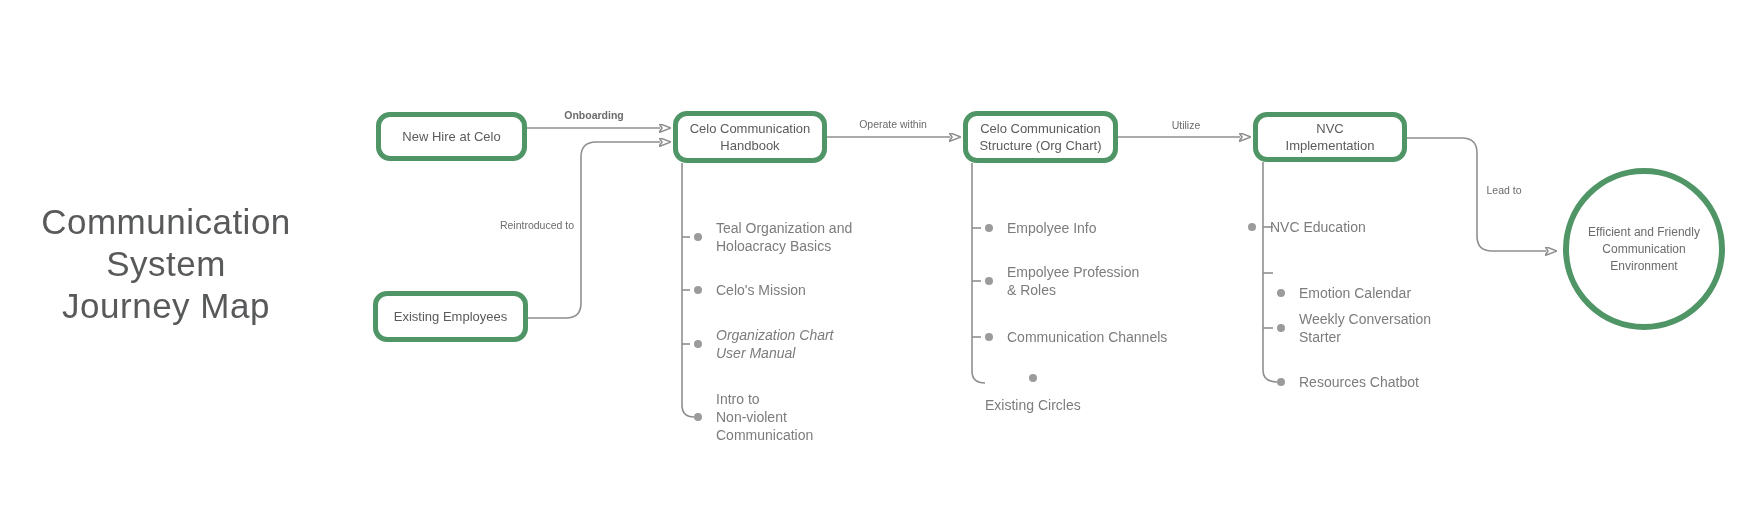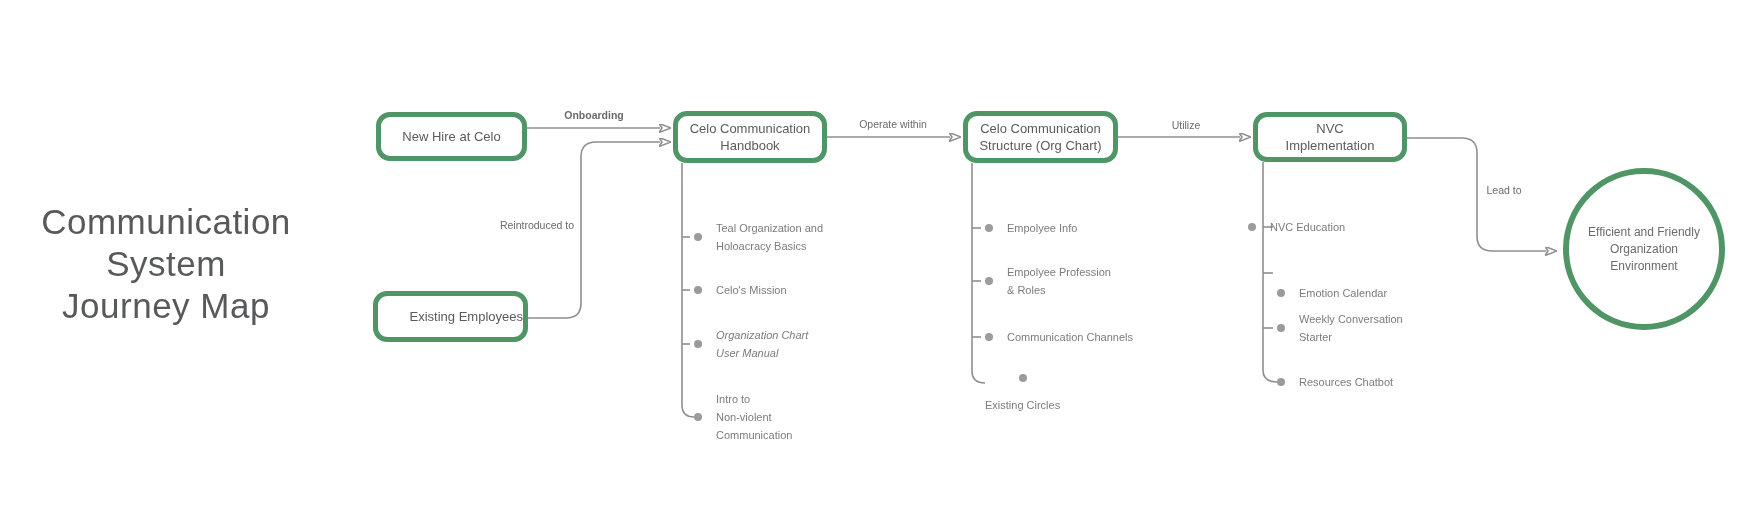--- a/index.html
+++ b/index.html
@@ -51,21 +51,21 @@
   }
 
   .li {
     position: absolute; display: flex; align-items: center; gap: 14px;
   }
   .li .dot {
     flex: none; width: 8px; height: 8px; border-radius: 50%;
     background: #9b9b9b;
   }
   .li .txt {
-    color: var(--list-text); font-size: 11px; line-height: 18px;
+    color: var(--list-text); font-size: 14px; line-height: 18px;
     white-space: pre-line;
   }
 </style>
 </head>
 <body>
 
 <div class="canvas">
 
   <svg class="wires" width="1738" height="512" viewBox="0 0 1738 512">
     <defs>
@@ -98,42 +98,42 @@
 
   <div class="title">
     <div>Communication System</div>
     <div>Journey Map</div>
   </div>
 
   <div class="node" style="left:376px; top:112px; width:151px; height:49px;">
     <span>New Hire at Celo</span>
   </div>
 
-  <div class="node" style="left:373px; top:291px; width:155px; height:51px;justify-content:flex-end;">
+  <div class="node" style="left:373px; top:291px; width:155px; height:51px;">
     <span>Existing Employees</span>
   </div>
 
   <div class="node" style="left:673px; top:111px; width:154px; height:52px;">
     <span>Celo Communication
 Handbook</span>
   </div>
 
   <div class="node" style="left:963px; top:111px; width:155px; height:52px;">
     <span>Celo Communication
 Structure (Org Chart)</span>
   </div>
 
   <div class="node" style="left:1253px; top:112px; width:154px; height:50px;">
     <span>NVC
 Implementation</span>
   </div>
 
   <div class="outcome" style="left:1563px; top:168px; width:162px; height:162px;">
     <span>Efficient and Friendly
-Organization
+Communication
 Environment</span>
   </div>
 
   <div class="edge-label" style="left:544px; top:109px; width:100px;font-weight:bold;">Onboarding</div>
   <div class="edge-label" style="left:477px; top:219px; width:120px;">Reintroduced to</div>
   <div class="edge-label" style="left:833px; top:118px; width:120px;">Operate within</div>
   <div class="edge-label" style="left:1136px; top:119px; width:100px;">Utilize</div>
   <div class="edge-label" style="left:1464px; top:184px; width:80px;">Lead to</div>
 
   <div class="li" style="left:694px; top:219px;">

